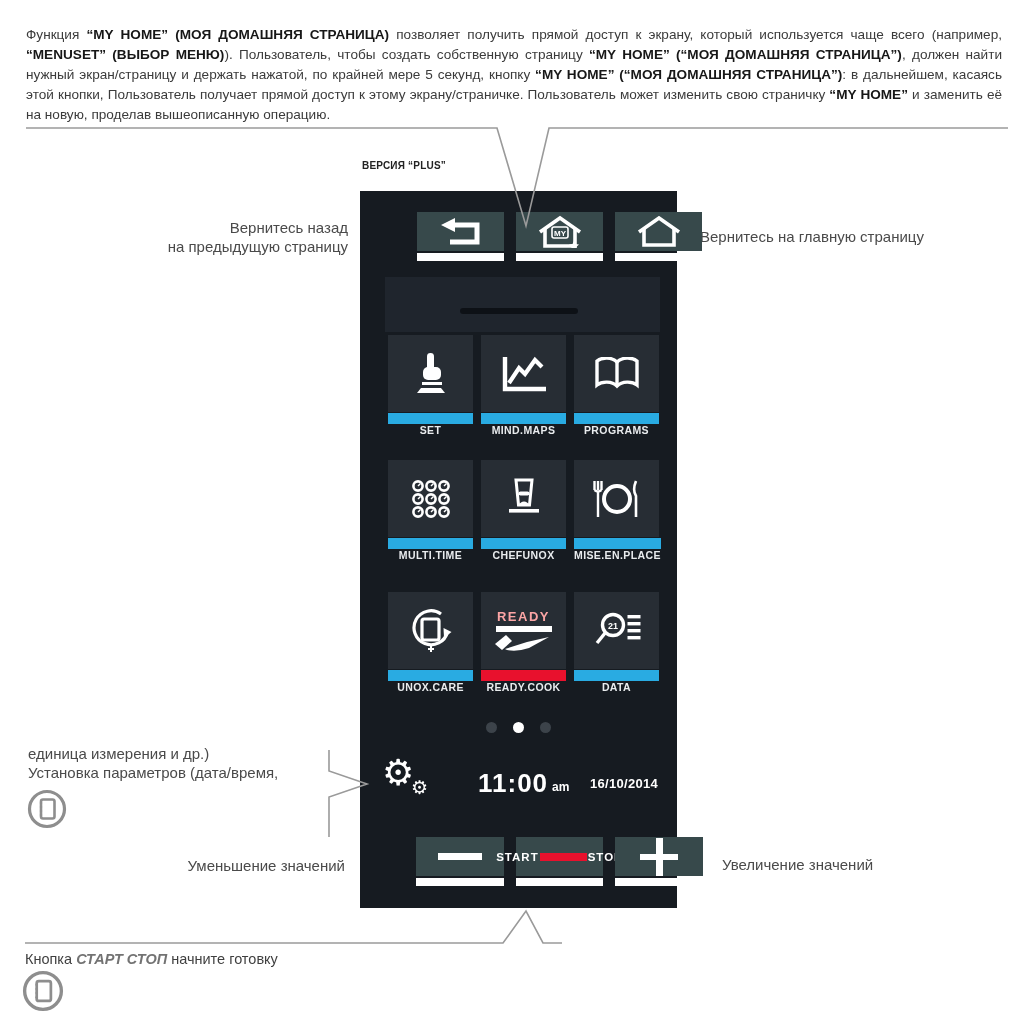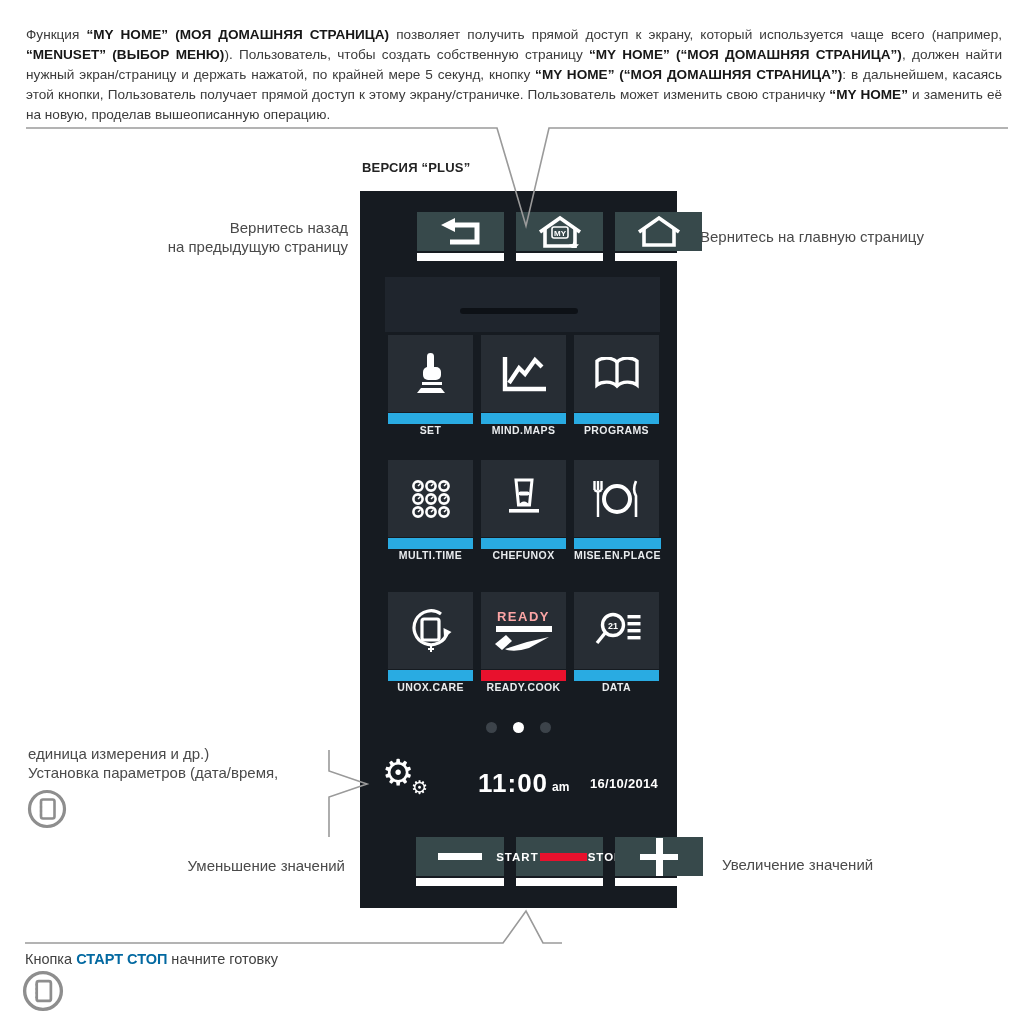--- a/index.html
+++ b/index.html
@@ -7,28 +7,28 @@
   .abs{position:absolute;}
   #page{position:relative;width:1024px;height:1024px;background:#fff;}
 
   
   #intro{left:26px;top:11px;width:976px;font-size:13.6px;line-height:20px;color:#3b3b3b;
     text-align:justify;}
   #intro .b{font-weight:700;color:#171717;}
 
   
   .callout{color:#4a4a4a;font-size:15px;line-height:19px;}
-  #version-label{left:362px;top:160px;font-size:13px;font-weight:700;color:#232323;letter-spacing:.2px;}
+  #version-label{left:362px;top:160px;font-size:10px;font-weight:700;color:#232323;letter-spacing:.2px;}
   #label-back{right:676px;top:218px;text-align:right;}
   #label-home{left:700px;top:227px;}
   #label-settings{left:28px;top:744px;}
   #label-decrease{right:679px;top:856px;}
   #label-increase{left:722px;top:855px;}
   #label-startstop{left:25px;top:951px;font-size:14.5px;color:#3f3f3f;}
-  #label-startstop .b{font-weight:700;color:#0369a1;}
+  #label-startstop .b{font-weight:700;color:#737373;font-style:italic;}
 
   
   #leaders{left:0;top:0;pointer-events:none;z-index:30;}
 
   
   #panel{left:360px;top:191px;width:317px;height:717px;background:#161b21;}
   .btnrow{display:flex;gap:12px;padding-left:44px;}
   .cell{display:flex;flex-direction:column;}
   .key{width:87px;height:39px;background:#37494b;display:flex;align-items:center;justify-content:center;}
   .key-b{width:88px;height:39px;background:#37494b;display:flex;align-items:center;justify-content:center;}

